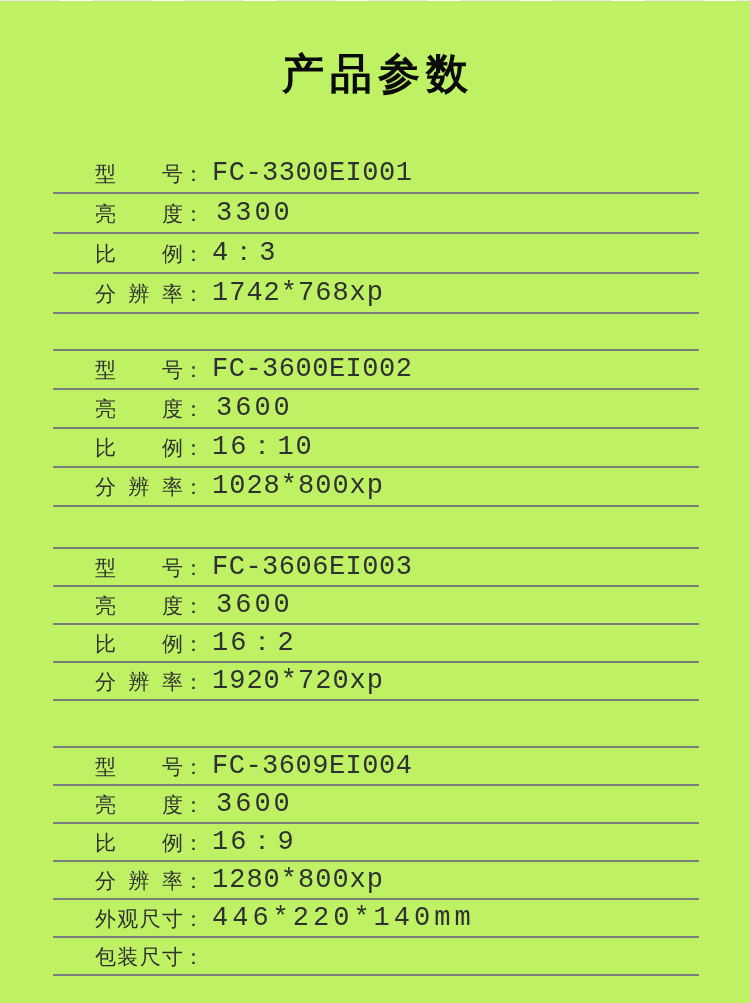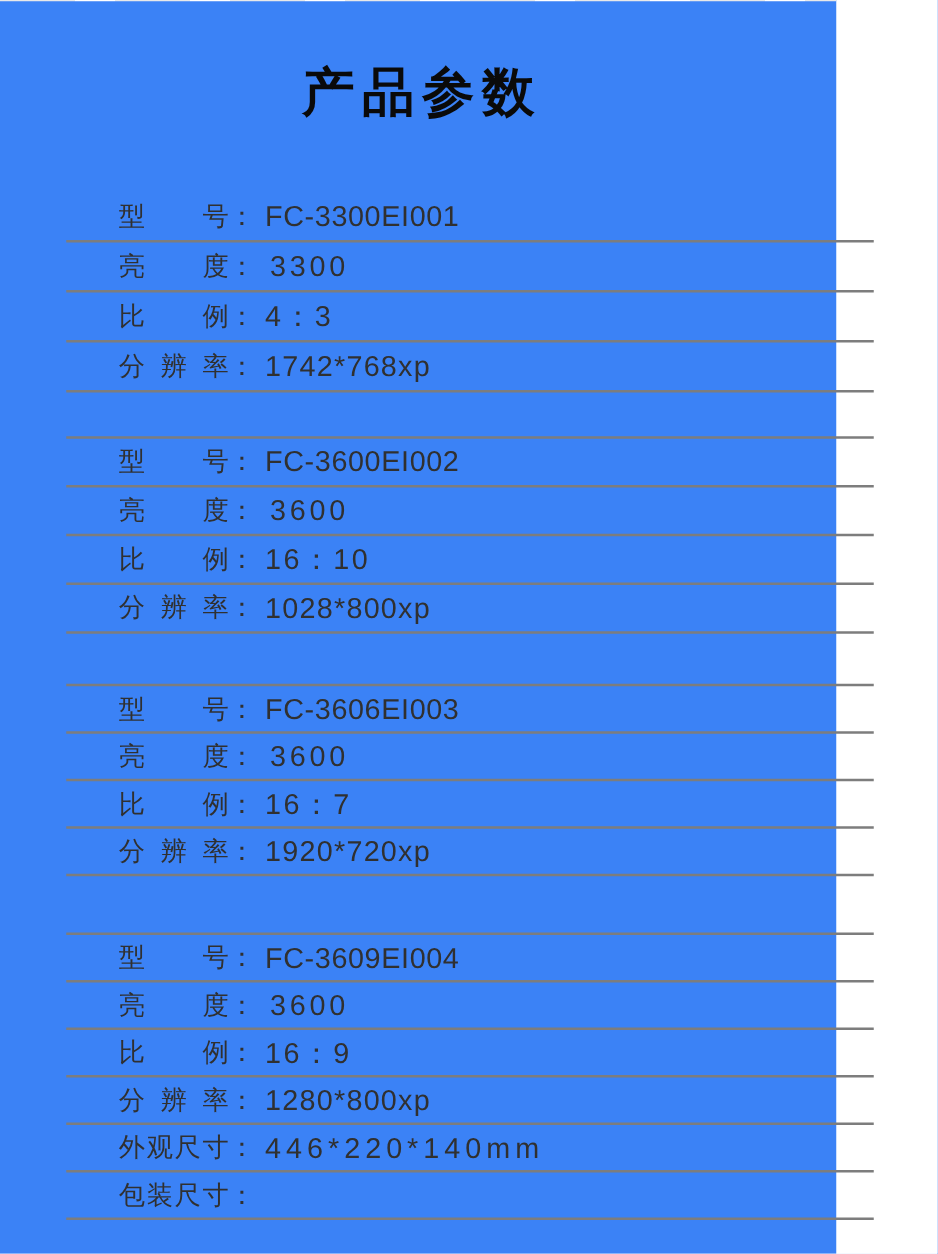--- a/index.html
+++ b/index.html
@@ -6,23 +6,23 @@
     margin: 0;
     padding: 0;
     background: #ffffff;
     width: 750px;
     height: 1003px;
     overflow: hidden;
     font-family: "Liberation Sans", "DejaVu Sans", sans-serif;
   }
   .page {
     position: relative;
-    width: 669px;
+    width: 750px;
     height: 1003px;
-    background: #3b82f6;
+    background: #bef264;
   }
   .top-artifact {
     height: 1px;
     width: 100%;
     background: repeating-linear-gradient(90deg,
       #e9e9e9 0px, #e9e9e9 60px,
       #ffffff 60px, #ffffff 92px);
   }
   .title {
     margin: 0;
@@ -65,24 +65,25 @@
     font-size: 21px;
     line-height: 1;
     flex-shrink: 0;
   }
   .spec-colon {
     font-size: 21px;
     line-height: 1;
     flex-shrink: 0;
   }
   .spec-value {
-    font-size: 23px;
+    font-size: 27px;
     line-height: 1;
     margin-left: 8px;
     white-space: nowrap;
+    font-family: Liberation Mono, monospace;
   }
   .kind-model      { letter-spacing: 0.5px; }
   .kind-number     { letter-spacing: 3px; margin-left: 12px; }
   .kind-ratio      { letter-spacing: 2px; }
   .kind-resolution { letter-spacing: 1px; }
   .kind-dimension  { letter-spacing: 4px; }
 </style>
 </head>
 <body>
 
@@ -176,21 +177,21 @@
           </span>
     <span class="spec-colon">：</span>
     <span class="spec-value kind-number">3600</span>
   </div>
         <div class="spec-row">
     <span class="spec-label">
             <span>比</span>
             <span>例</span>
           </span>
     <span class="spec-colon">：</span>
-    <span class="spec-value kind-ratio">16：7</span>
+    <span class="spec-value kind-ratio">16：2</span>
   </div>
         <div class="spec-row">
     <span class="spec-label">
             <span>分</span>
             <span>辨</span>
             <span>率</span>
           </span>
     <span class="spec-colon">：</span>
     <span class="spec-value kind-resolution">1920*720xp</span>
   </div>

